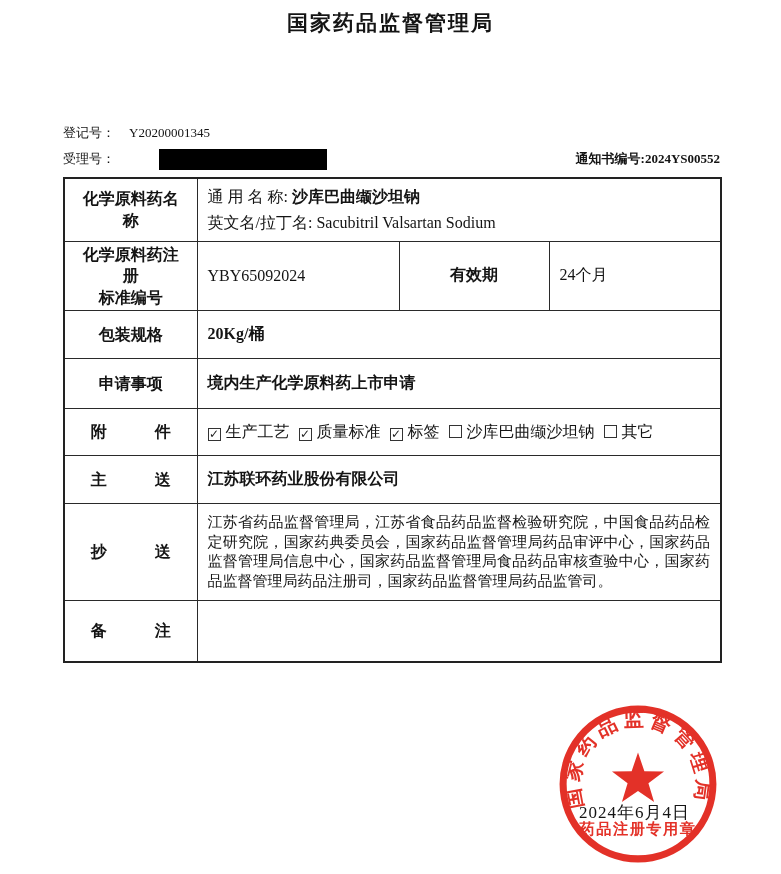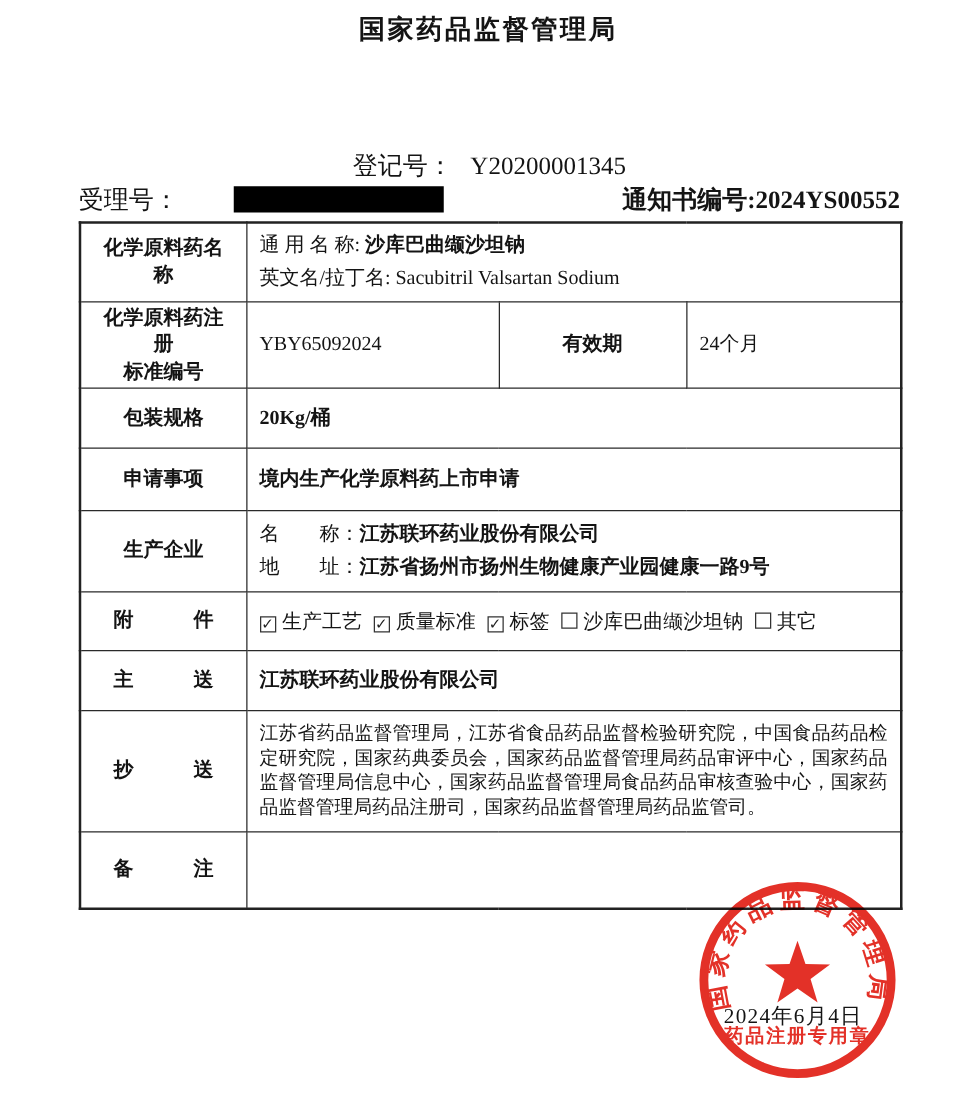--- a/index.html
+++ b/index.html
@@ -11,21 +11,21 @@
   }
   .org-title {
     position:absolute; top:9px; left:0; width:100%; text-align:center;
     font-family:"Liberation Sans","DejaVu Sans",sans-serif;
     font-weight:bold; font-size:21px; letter-spacing:2px;
   }
   .doc-title {
     position:absolute; top:46px; left:0; width:100%; text-align:center;
     font-size:30px; font-weight:bold; letter-spacing:4px;
   }
-  .meta { position:absolute; left:63px; top:120px; width:657px; font-size:20px;text-align:center; }
+  .meta { position:absolute; left:63px; top:120px; width:657px; font-size:13px; }
   .meta-line1 { height:26px; line-height:26px; }
   .meta-line1 .val { margin-left:14px; }
   .meta-line2 { height:26px; display:flex; align-items:center; }
   .redaction { display:inline-block; width:168px; height:21px; background:#000; margin-left:44px; }
   .notice-no { margin-left:auto; font-weight:bold; }
 
   table.doc {
     position:absolute; left:63px; top:177px; width:657px;
     border-collapse:collapse; table-layout:fixed; font-size:16px;
     border:2px solid #222;
@@ -114,27 +114,20 @@
       <th class="lab">包装规格</th>
       <td colspan="3" class="v">20Kg/桶</td>
     </tr>
 
     <tr class="r4">
       <th class="lab">申请事项</th>
       <td colspan="3" class="v">境内生产化学原料药上市申请</td>
     </tr>
 
 
-    <tr class="r6">
-      <th class="lab">生产企业</th>
-      <td colspan="3">
-        <div class="nameline"><span class="sub">名　　称：</span><b>江苏联环药业股份有限公司</b></div>
-        <div class="nameline"><span class="sub">地　　址：</span><b>江苏省扬州市扬州生物健康产业园健康一路9号</b></div>
-      </td>
-    </tr>
 
 
     <tr class="r8">
       <th class="lab">附　　　件</th>
       <td colspan="3" class="cb-row"><span class="cb-item"><span class="cb">✓</span><span>生产工艺</span></span><span class="cb-item"><span class="cb">✓</span><span>质量标准</span></span><span class="cb-item"><span class="cb">✓</span><span>标签</span></span><span class="cb-item"><span class="cb"></span><span>沙库巴曲缬沙坦钠</span></span><span class="cb-item"><span class="cb"></span><span>其它</span></span></td>
     </tr>
 
     <tr class="r9">
       <th class="lab">主　　　送</th>
       <td colspan="3" class="v">江苏联环药业股份有限公司</td>

